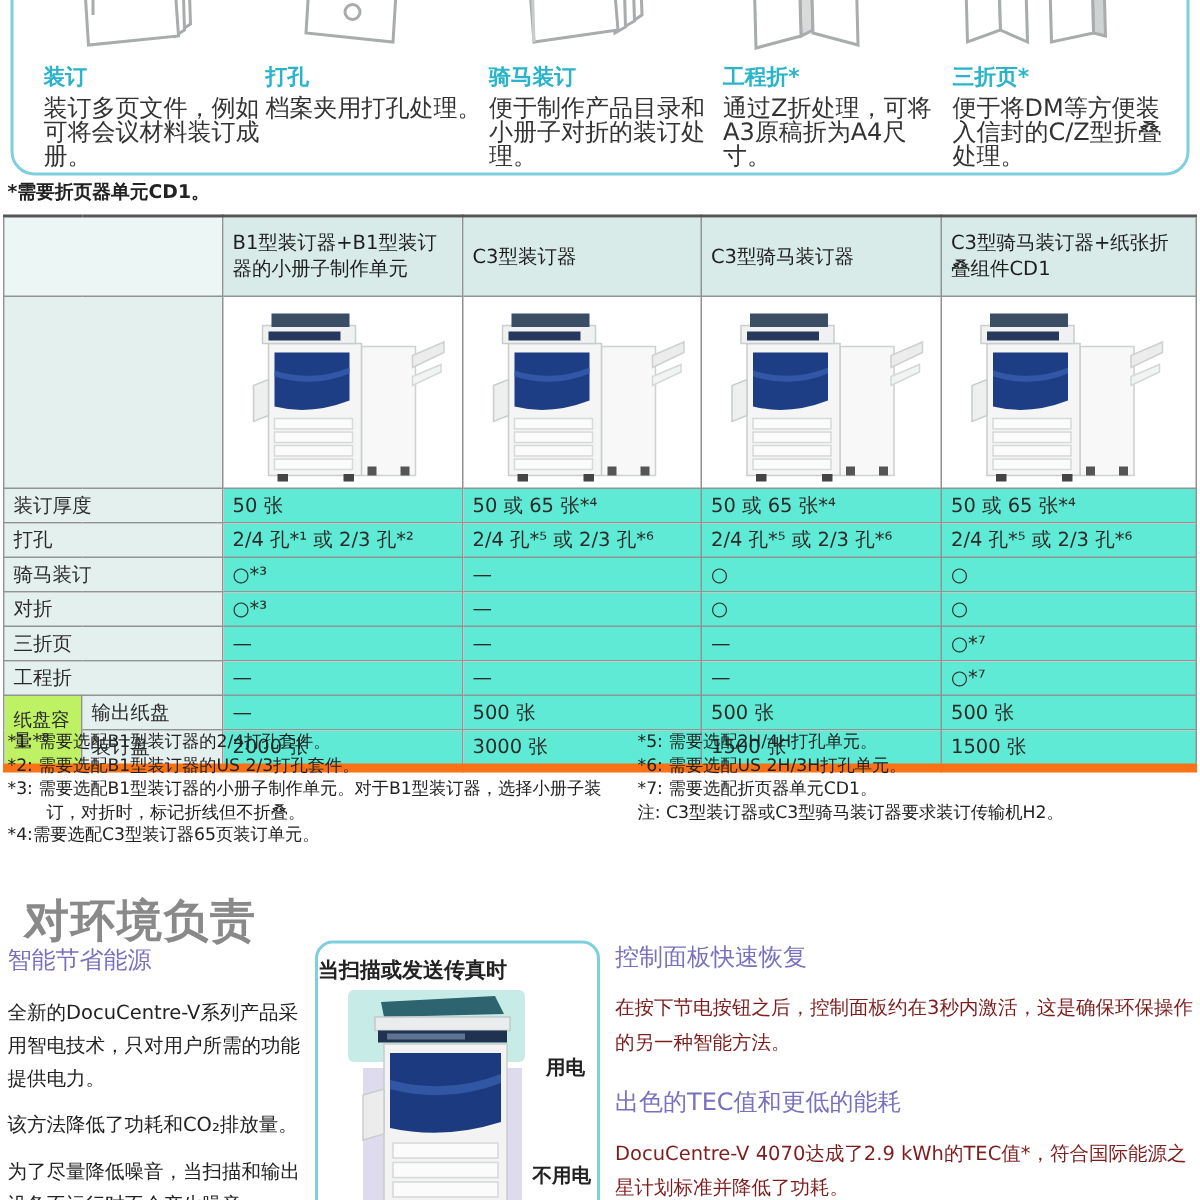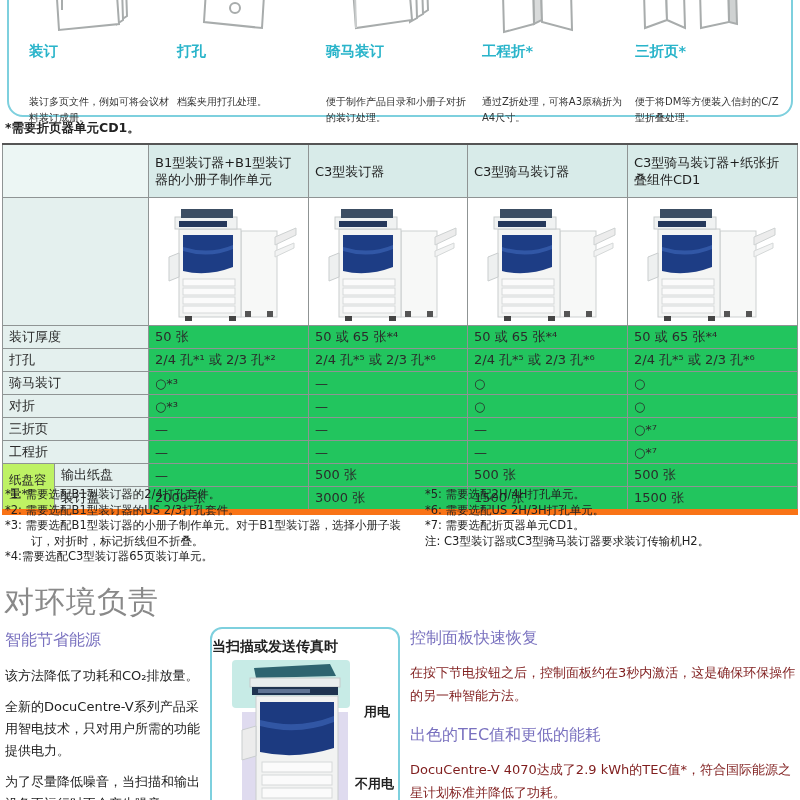--- a/index.html
+++ b/index.html
@@ -6,48 +6,48 @@
   body{width:800px;height:800px;overflow:hidden;background:#fff;
        font-family:"DejaVu Sans","Liberation Sans",sans-serif;color:#2b2b2b;position:relative;}
   .page{position:absolute;inset:0;}
 
   
   .feature-box{position:absolute;left:7px;top:-52px;width:782px;height:165px;
     border:2px solid #7ed0de;border-radius:16px;background:#fff;}
   .feat{position:absolute;top:0;width:146px;}
   .feat-icon{position:absolute;top:0;left:0;width:120px;height:90px;}
   .feat-title{position:absolute;top:92px;left:0;font-size:14.5px;font-weight:bold;color:#29b4ca;white-space:nowrap;}
-  .feat-desc{position:absolute;top:114px;left:0;width:146px;font-size:10px;line-height:16px;color:#333;margin-top:30px;}
+  .feat-desc{position:absolute;top:114px;left:0;width:146px;font-size:16px;line-height:16px;color:#333;}
 
   .top-note{position:absolute;left:5px;top:120px;font-size:12.5px;font-weight:600;color:#222;}
 
   
   table.spec{position:absolute;left:2px;top:143px;width:795px;border-collapse:collapse;table-layout:fixed;
     font-size:13px;}
   table.spec td,table.spec th{border:1px solid #8f9494;padding:2px 6px;vertical-align:middle;text-align:left;
     font-weight:normal;overflow:hidden;}
   table.spec{border-top:2px solid #555;border-bottom:6px solid #f97316;}
   tr.head th{background:#d8ebe9;height:48px;line-height:17px;font-size:13px;color:#1e1e1e;}
   tr.head td.hl{background:#ecf6f4;}
   tr.imgs td{height:127px;background:#fff;text-align:center;padding:0;}
   tr.imgs td.lab{background:#e4f0ee;}
   td.rowlab{background:#e4f0ee;height:18px;}
   td.sublab{background:#e4f0ee;}
   td.grouplab{background:#bef264;font-size:12.5px;line-height:14px;padding:2px 3px 2px 5px;}
-  td.val{background:#22c55e;margin-left:29px;}
+  td.val{background:#5eead4;margin-left:29px;}
   .pimg{width:150px;height:122px;}
 
   
   .fnotes{position:absolute;top:487px;font-size:11.5px;line-height:15.5px;color:#222;}
   .fn-left{left:5px;width:412px;}
   .fn-right{left:425px;width:372px;}
   .fnotes div{padding-left:26px;text-indent:-26px;}
 
   
-  .env-title{position:absolute;left:4px;top:582px;font-size:30px;font-weight:normal;color:#898989;margin:0;letter-spacing:1px;}
+  .env-title{position:absolute;left:4px;top:582px;font-size:30px;font-weight:bold;color:#898989;margin:12px;letter-spacing:1px;}
   .col-left{position:absolute;left:5px;top:630px;width:202px;}
   .h-purple{font-size:16px;font-weight:normal;color:#7971bf;margin:0 0 14px 0;}
   .col-left p{font-size:13px;line-height:22px;margin:0 0 9px 0;color:#222;}
   .diagram-box{position:absolute;left:210px;top:627px;width:186px;height:190px;
     border:2px solid #7ed0de;border-radius:12px;background:#fff;overflow:hidden;}
   .diagram-title{text-align:left;font-size:14px;font-weight:bold;color:#222;margin-top:9px;}
   .diagram-label{position:absolute;font-size:13px;font-weight:bold;color:#222;margin-top:30px;}
   .lbl-on{right:8px;top:44px;}
   .lbl-off{right:4px;top:116px;}
   .col-right{position:absolute;left:410px;top:628px;width:388px;}
@@ -255,22 +255,22 @@
     <div>*5: 需要选配2H/4H打孔单元。</div>
     <div>*6: 需要选配US 2H/3H打孔单元。</div>
     <div>*7: 需要选配折页器单元CD1。</div>
     <div>注: C3型装订器或C3型骑马装订器要求装订传输机H2。</div>
   </div>
 
   <h1 class="env-title">对环境负责</h1>
 
   <div class="col-left">
     <h2 class="h-purple">智能节省能源</h2>
+    <p>全新的DocuCentre-V系列产品采用智电技术，只对用户所需的功能提供电力。</p>
     <p>该方法降低了功耗和CO₂排放量。</p>
-    <p>全新的DocuCentre-V系列产品采用智电技术，只对用户所需的功能提供电力。</p>
     <p>为了尽量降低噪音，当扫描和输出设备不运行时不会产生噪音。</p>
   </div>
 
   <div class="diagram-box">
     <div class="diagram-title">当扫描或发送传真时</div>
     <svg width="186" height="160" viewBox="0 0 186 160" style="margin-top:2px">
       <rect x="20" y="2" width="118" height="48" rx="4" fill="#c7ebe6"></rect>
       <rect x="30" y="54" width="106" height="106" fill="#dfdbef"></rect>
       <path d="M42 10 L118 6 L124 18 L44 20 Z" fill="#2e6470"></path>
       <rect x="38" y="20" width="90" height="9" fill="#e9eded" stroke="#c5c9c9"></rect>

